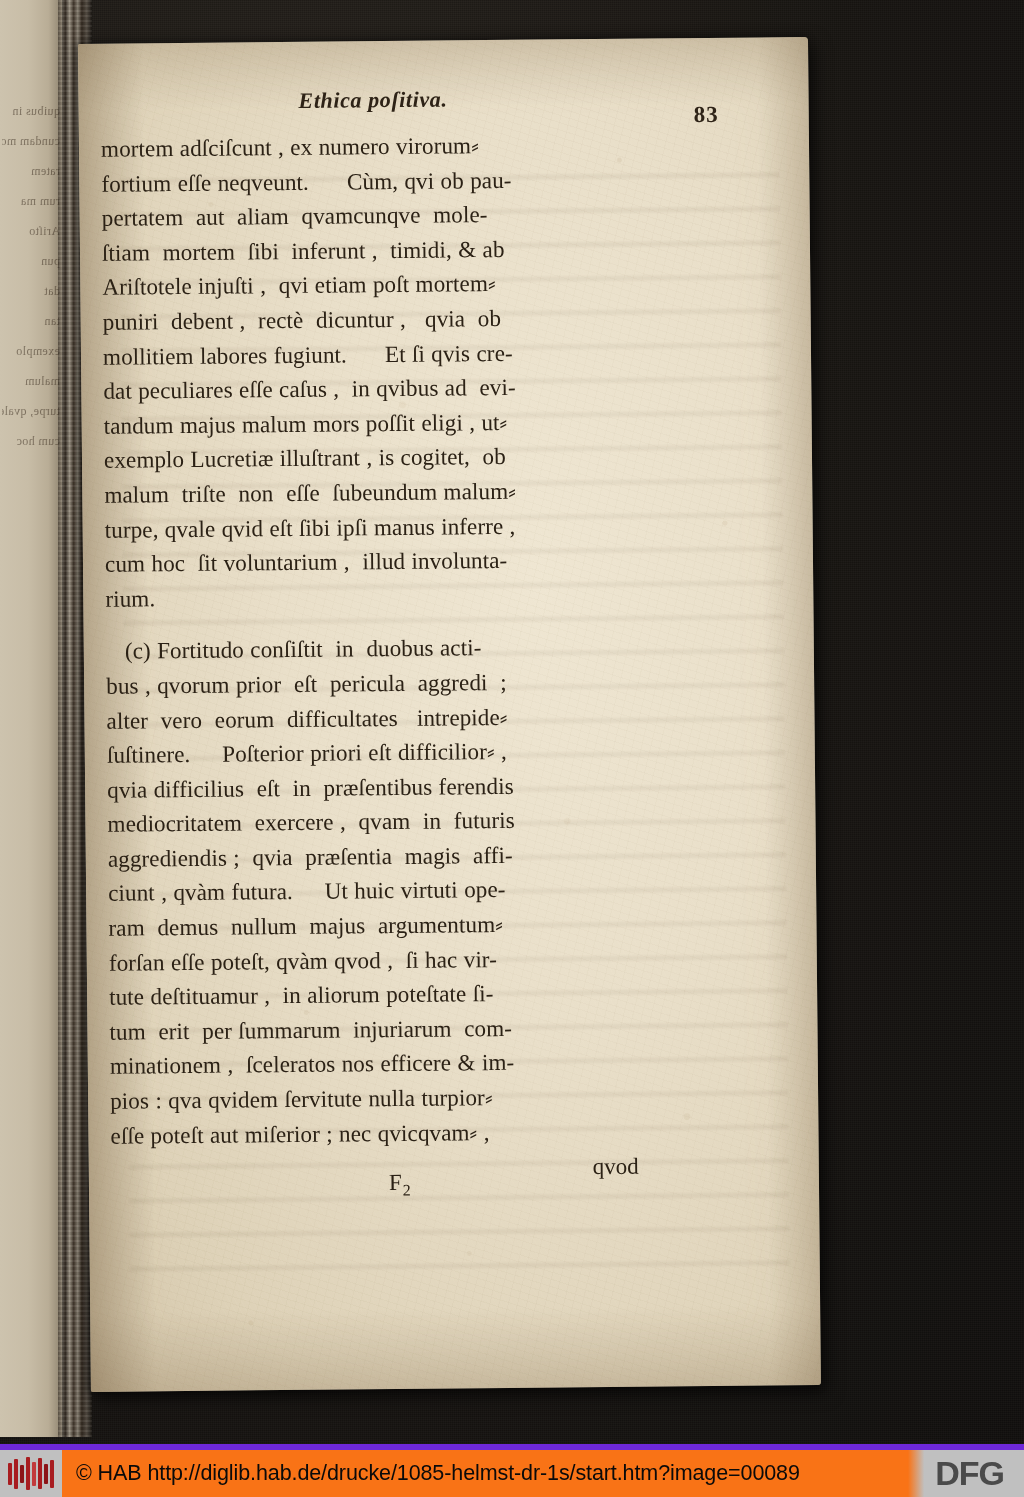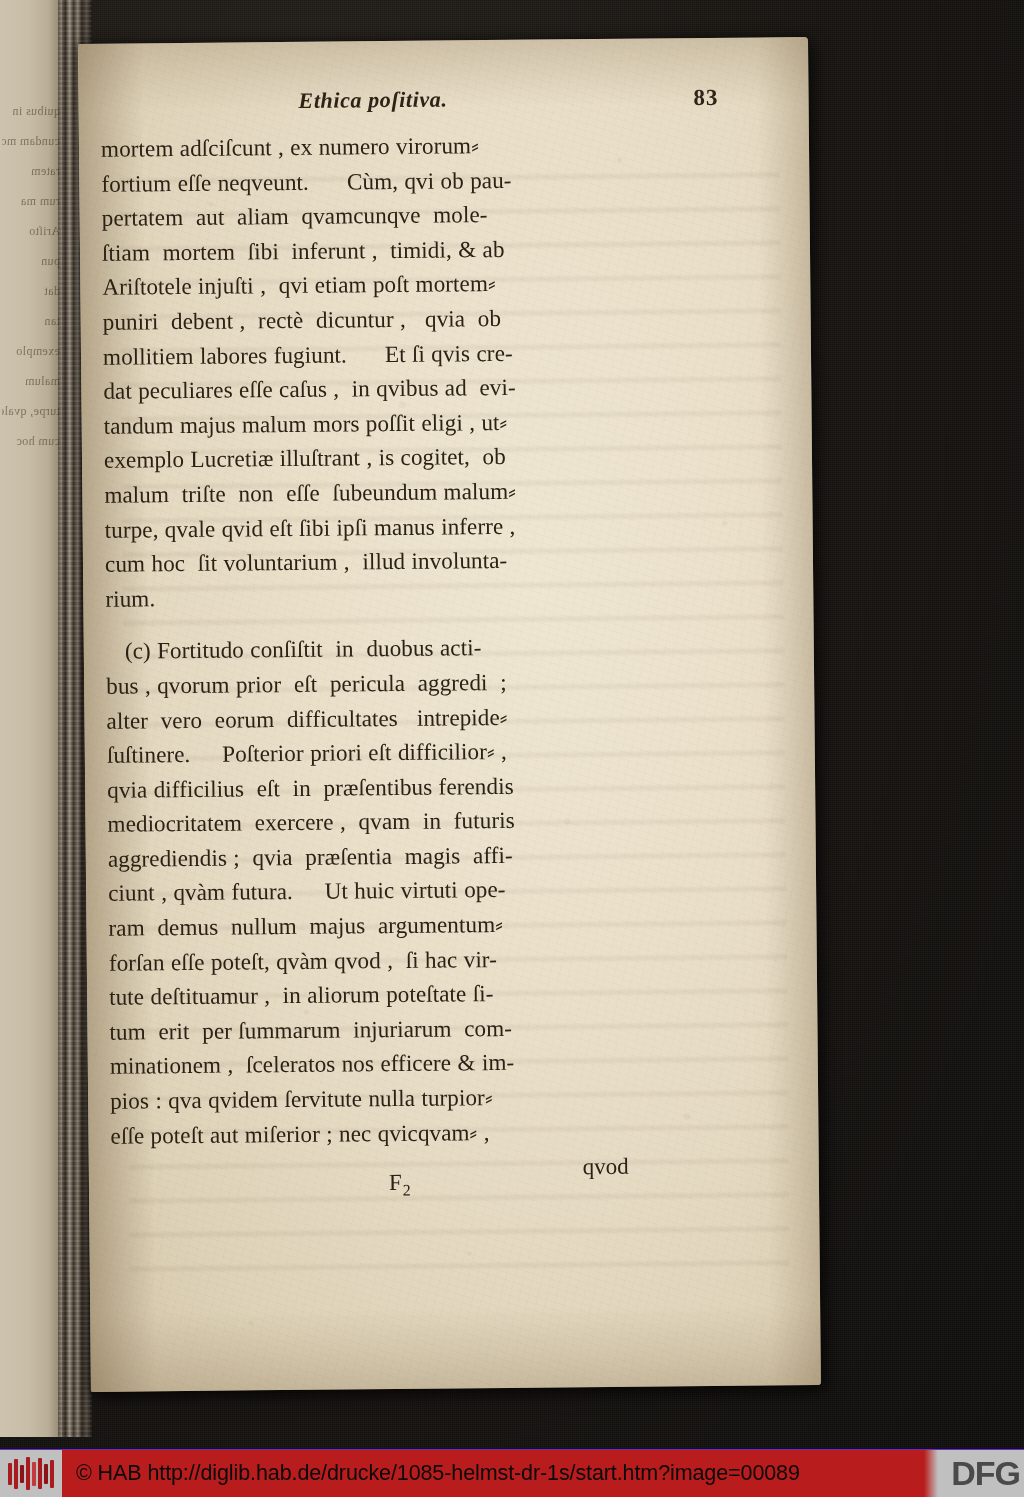--- a/index.html
+++ b/index.html
@@ -130,21 +130,21 @@
     position:relative;height:42px;
   }
   .runhead .title{
     position:absolute;left:198px;top:0;
     font-family:"Liberation Serif",serif;
     font-style:italic;font-weight:700;
     font-size:22px;letter-spacing:.6px;
     color:#2e2317;
   }
   .runhead .folio{
-    position:absolute;right:-18px;top:1px;
+    position:absolute;right:-18px;top:18px;
     font-family:"Liberation Serif",serif;
     font-weight:700;font-size:23px;
     color:#2e2317;letter-spacing:1px;
   }
 
   .para{
     margin:0;
     font-family:"Liberation Serif",serif;
     font-size:23.2px;
     line-height:34.6px;
@@ -157,27 +157,27 @@
   .para.p2{margin-top:18px;}
 
   .footline{
     position:relative;
     height:40px;margin-top:2px;
     font-family:"Liberation Serif",serif;
     font-size:23px;color:#2b2115;
   }
   .footline .sig{position:absolute;left:278px;top:18px;letter-spacing:1px;}
   .footline .sig sub{font-size:16px;}
-  .footline .catch{position:absolute;left:472px;top:4px;}
+  .footline .catch{position:absolute;left:482px;top:4px;}
 
   
   .dlbar{
     position:absolute;left:0;bottom:0;width:1024px;height:47px;
-    background:#b91c1c;
-    border-top:1px solid #6d28d9;
+    background:#f97316;
+    border-top:6px solid #6d28d9;
     display:flex;align-items:center;
   }
   .hab-logo{
     width:62px;height:47px;flex:0 0 62px;
     display:flex;align-items:center;justify-content:center;gap:2px;
     background:#c0c0c0;
   }
   .hab-logo i{display:block;width:4px;background:#a81c20;border-radius:1px;}
   .hab-logo i:nth-child(1){height:22px;}
   .hab-logo i:nth-child(2){height:30px;}
@@ -195,21 +195,21 @@
     color:#0a0a0a;
     white-space:nowrap;
     overflow:hidden;
     padding-left:14px;
     letter-spacing:-.1px;
   }
   .dfg-logo{
     position:absolute;right:0;top:0;
     height:47px;width:96px;
     display:flex;align-items:center;justify-content:flex-end;
-    padding-right:4px;
+    padding-right:20px;
     font-family:"Liberation Sans",sans-serif;
     font-weight:700;font-size:34px;
     color:#4a4a4a;
     letter-spacing:-1px;
     background:linear-gradient(90deg, rgba(192,192,192,0) 0%, #c0c0c0 14%);
   }
 </style>
 </head>
 <body>
 

